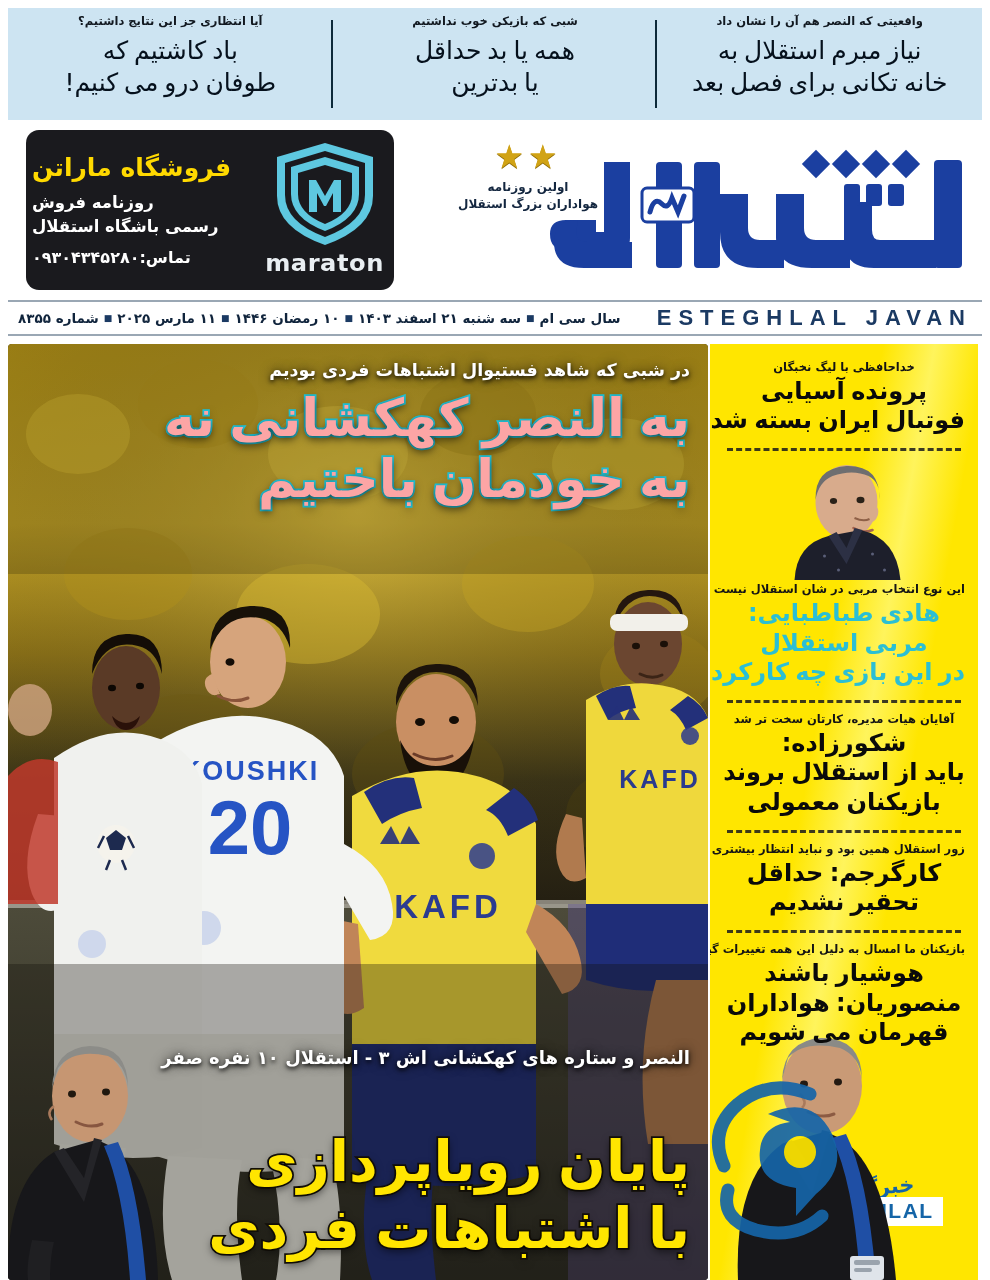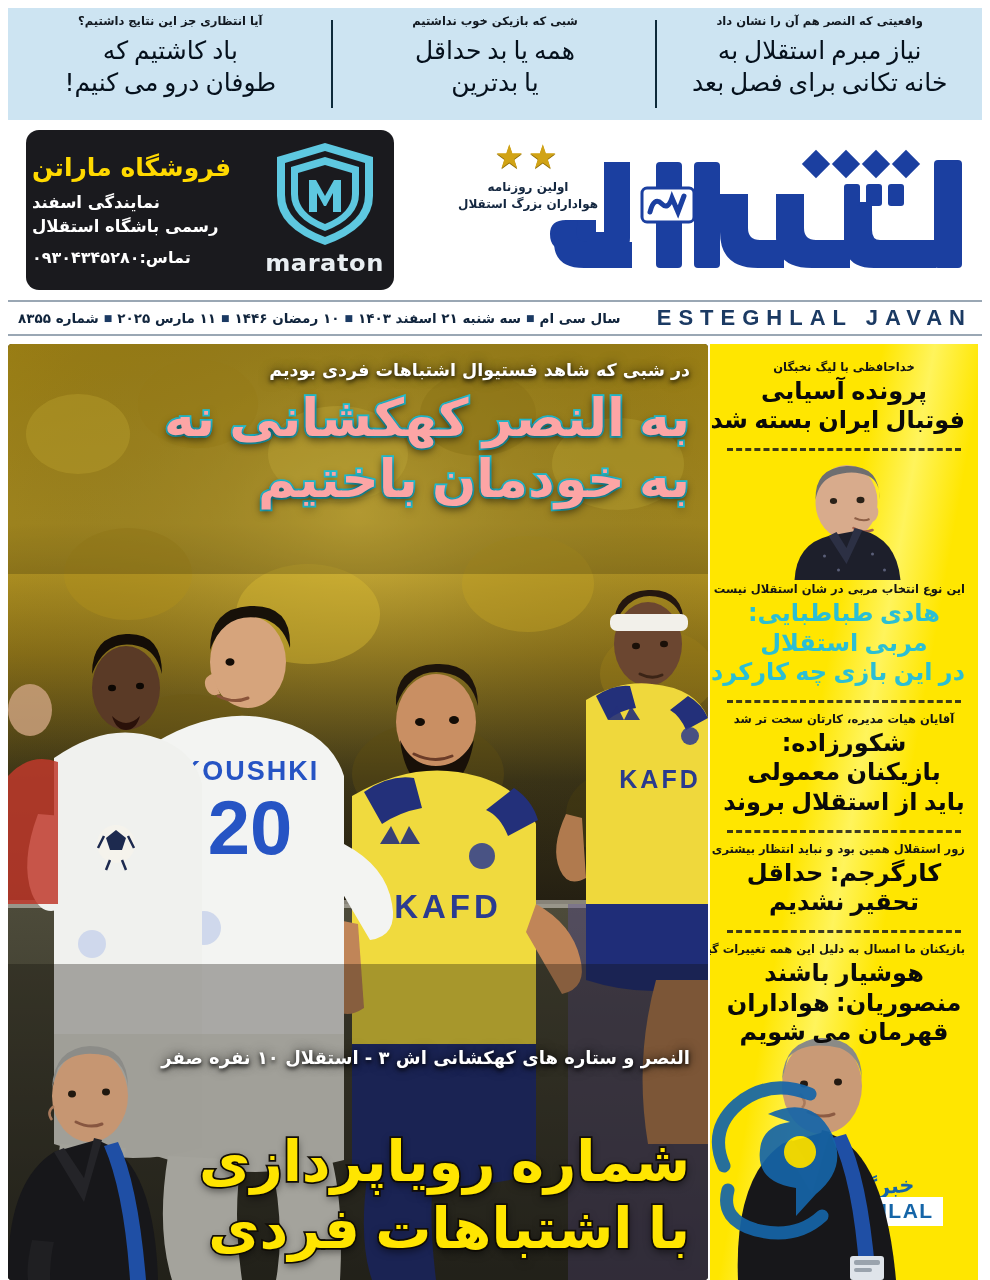--- a/index.html
+++ b/index.html
@@ -417,21 +417,21 @@
       </div>
     </div>
 
   </div>
 
   <div class="masthead">
 
     <div class="ad-box">
       <div class="ad-text">
         <div class="ad-title">فروشگاه ماراتن</div>
-        <div class="ad-line">نمایندگی اسفند</div>
+        <div class="ad-line">روزنامه فروش</div>
         <div class="ad-line">رسمی باشگاه استقلال</div>
         <div class="ad-phone">تماس:۰۹۳۰۴۳۴۵۲۸۰</div>
       </div>
       <div class="ad-logo">
         <svg width="112" height="108" viewBox="0 0 112 108">
           <path d="M56 3 L104 17 L104 56 Q104 88 56 105 Q8 88 8 56 L8 17 Z" fill="#5ec8e0"></path>
           <path d="M56 11 L96 23 L96 55 Q96 82 56 97 Q16 82 16 55 L16 23 Z" fill="#1a1a1e"></path>
           <path d="M56 17 L90 27 L90 54 Q90 78 56 91 Q22 78 22 54 L22 27 Z" fill="#5ec8e0"></path>
           <path d="M56 25 L83 33 L83 54 Q83 73 56 84 Q29 73 29 54 L29 33 Z" fill="#1a1a1e"></path>
           <path d="M40 72 L40 40 L47 40 L56 56 L65 40 L72 40 L72 72 L64 72 L64 53 L57 66 L55 66 L48 53 L48 72 Z" fill="#5ec8e0"></path>
@@ -532,22 +532,22 @@
           <span>در این بازی چه کارکرد؟</span>
         </div>
       </div>
 
       <div class="sb-rule"></div>
 
       <div>
         <div class="sb-kicker">آقایان هیات مدیره، کارتان سخت تر شد</div>
         <div class="sb-head">
           <span>شکورزاده:</span>
+          <span>باید از استقلال بروند</span>
           <span>بازیکنان معمولی</span>
-          <span>باید از استقلال بروند</span>
         </div>
       </div>
 
       <div class="sb-rule"></div>
 
       <div>
         <div class="sb-kicker">زور استقلال همین بود و نباید انتظار بیشتری داشت</div>
         <div class="sb-head">
           <span>کارگرجم: حداقل</span>
           <span>تحقیر نشدیم</span>
@@ -739,21 +739,21 @@
         <path d="M68 92 q14 7 26 2" stroke="#875640" stroke-width="3" fill="none" stroke-linecap="round"></path>
         <path d="M46 76 q-8 6 -2 14" stroke="#a97a5c" stroke-width="2.5" fill="none"></path>
         <path d="M0 250 Q-2 152 46 122 L88 110 Q146 126 150 250 Z" fill="#17171a"></path>
         <path d="M46 122 L76 172 L94 110 L86 108 L76 148 L56 118 Z" fill="#242428"></path>
         <path d="M96 116 q20 46 26 134 l16 0 q-8 -96 -28 -138 Z" fill="#1f4fa5"></path>
         <path d="M24 210 q-6 26 -4 40 l22 0 q0 -22 4 -38 Z" fill="#1f1f22"></path>
       </svg>
 
       <div class="mp-kicker2">النصر و ستاره های کهکشانی اش ۳ - استقلال ۱۰ نفره صفر</div>
       <div class="mp-head2">
-        <span>شماره رویاپردازی</span>
+        <span>پایان رویاپردازی</span>
         <span>با اشتباهات فردی</span>
       </div>
 
     </div>
 
   </div>
 
 </div>
 
 </body></html>

